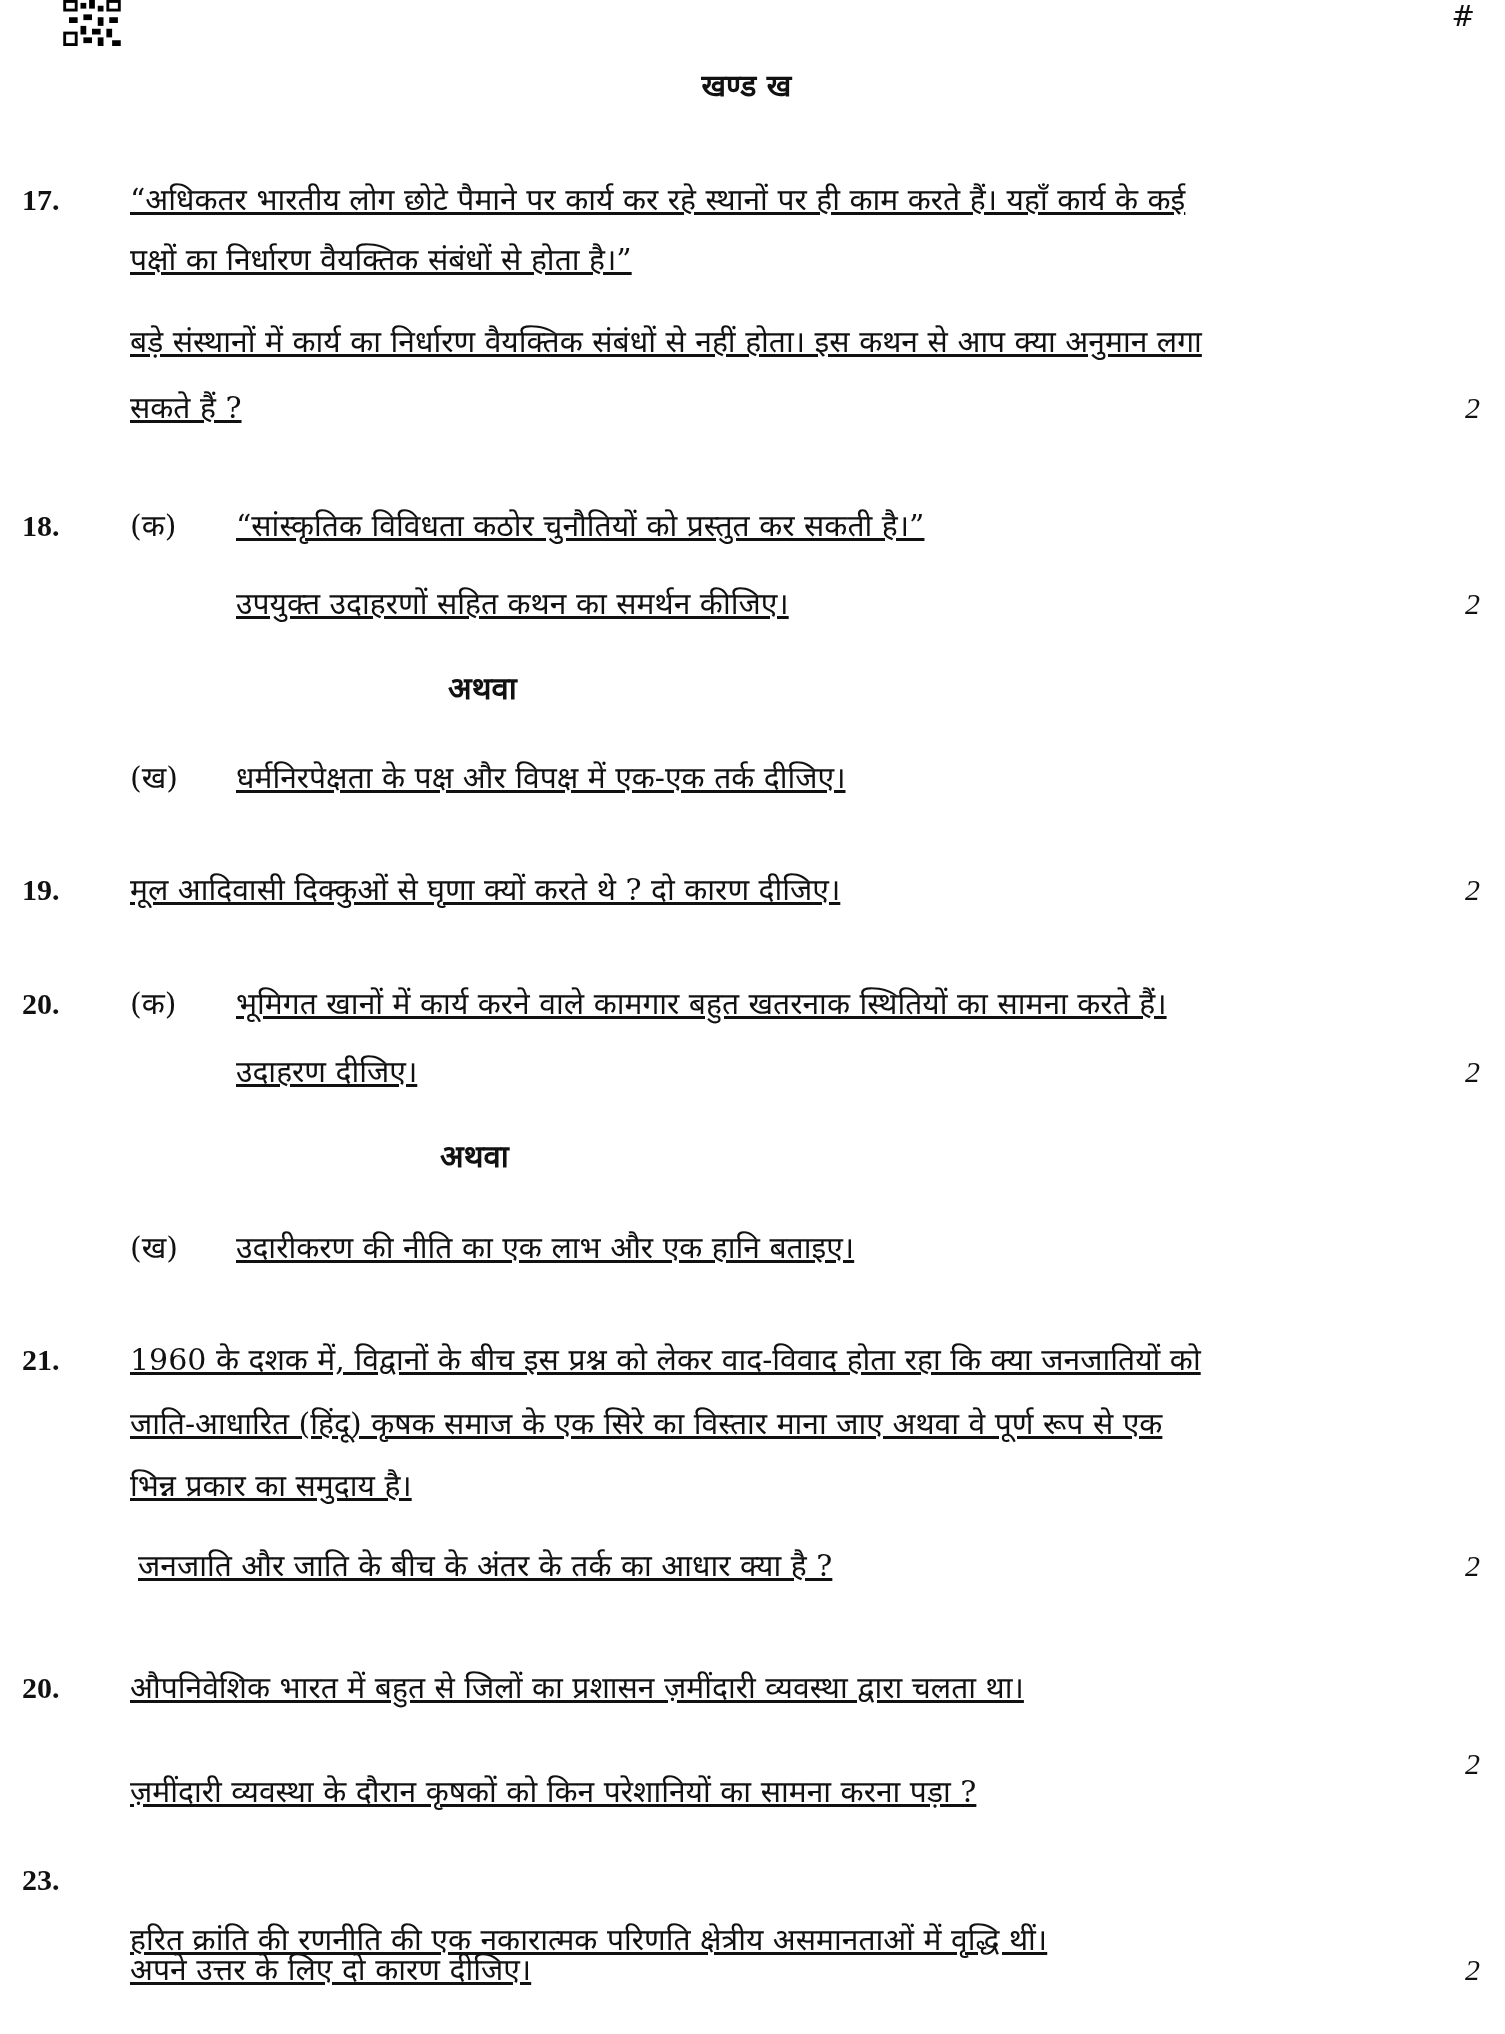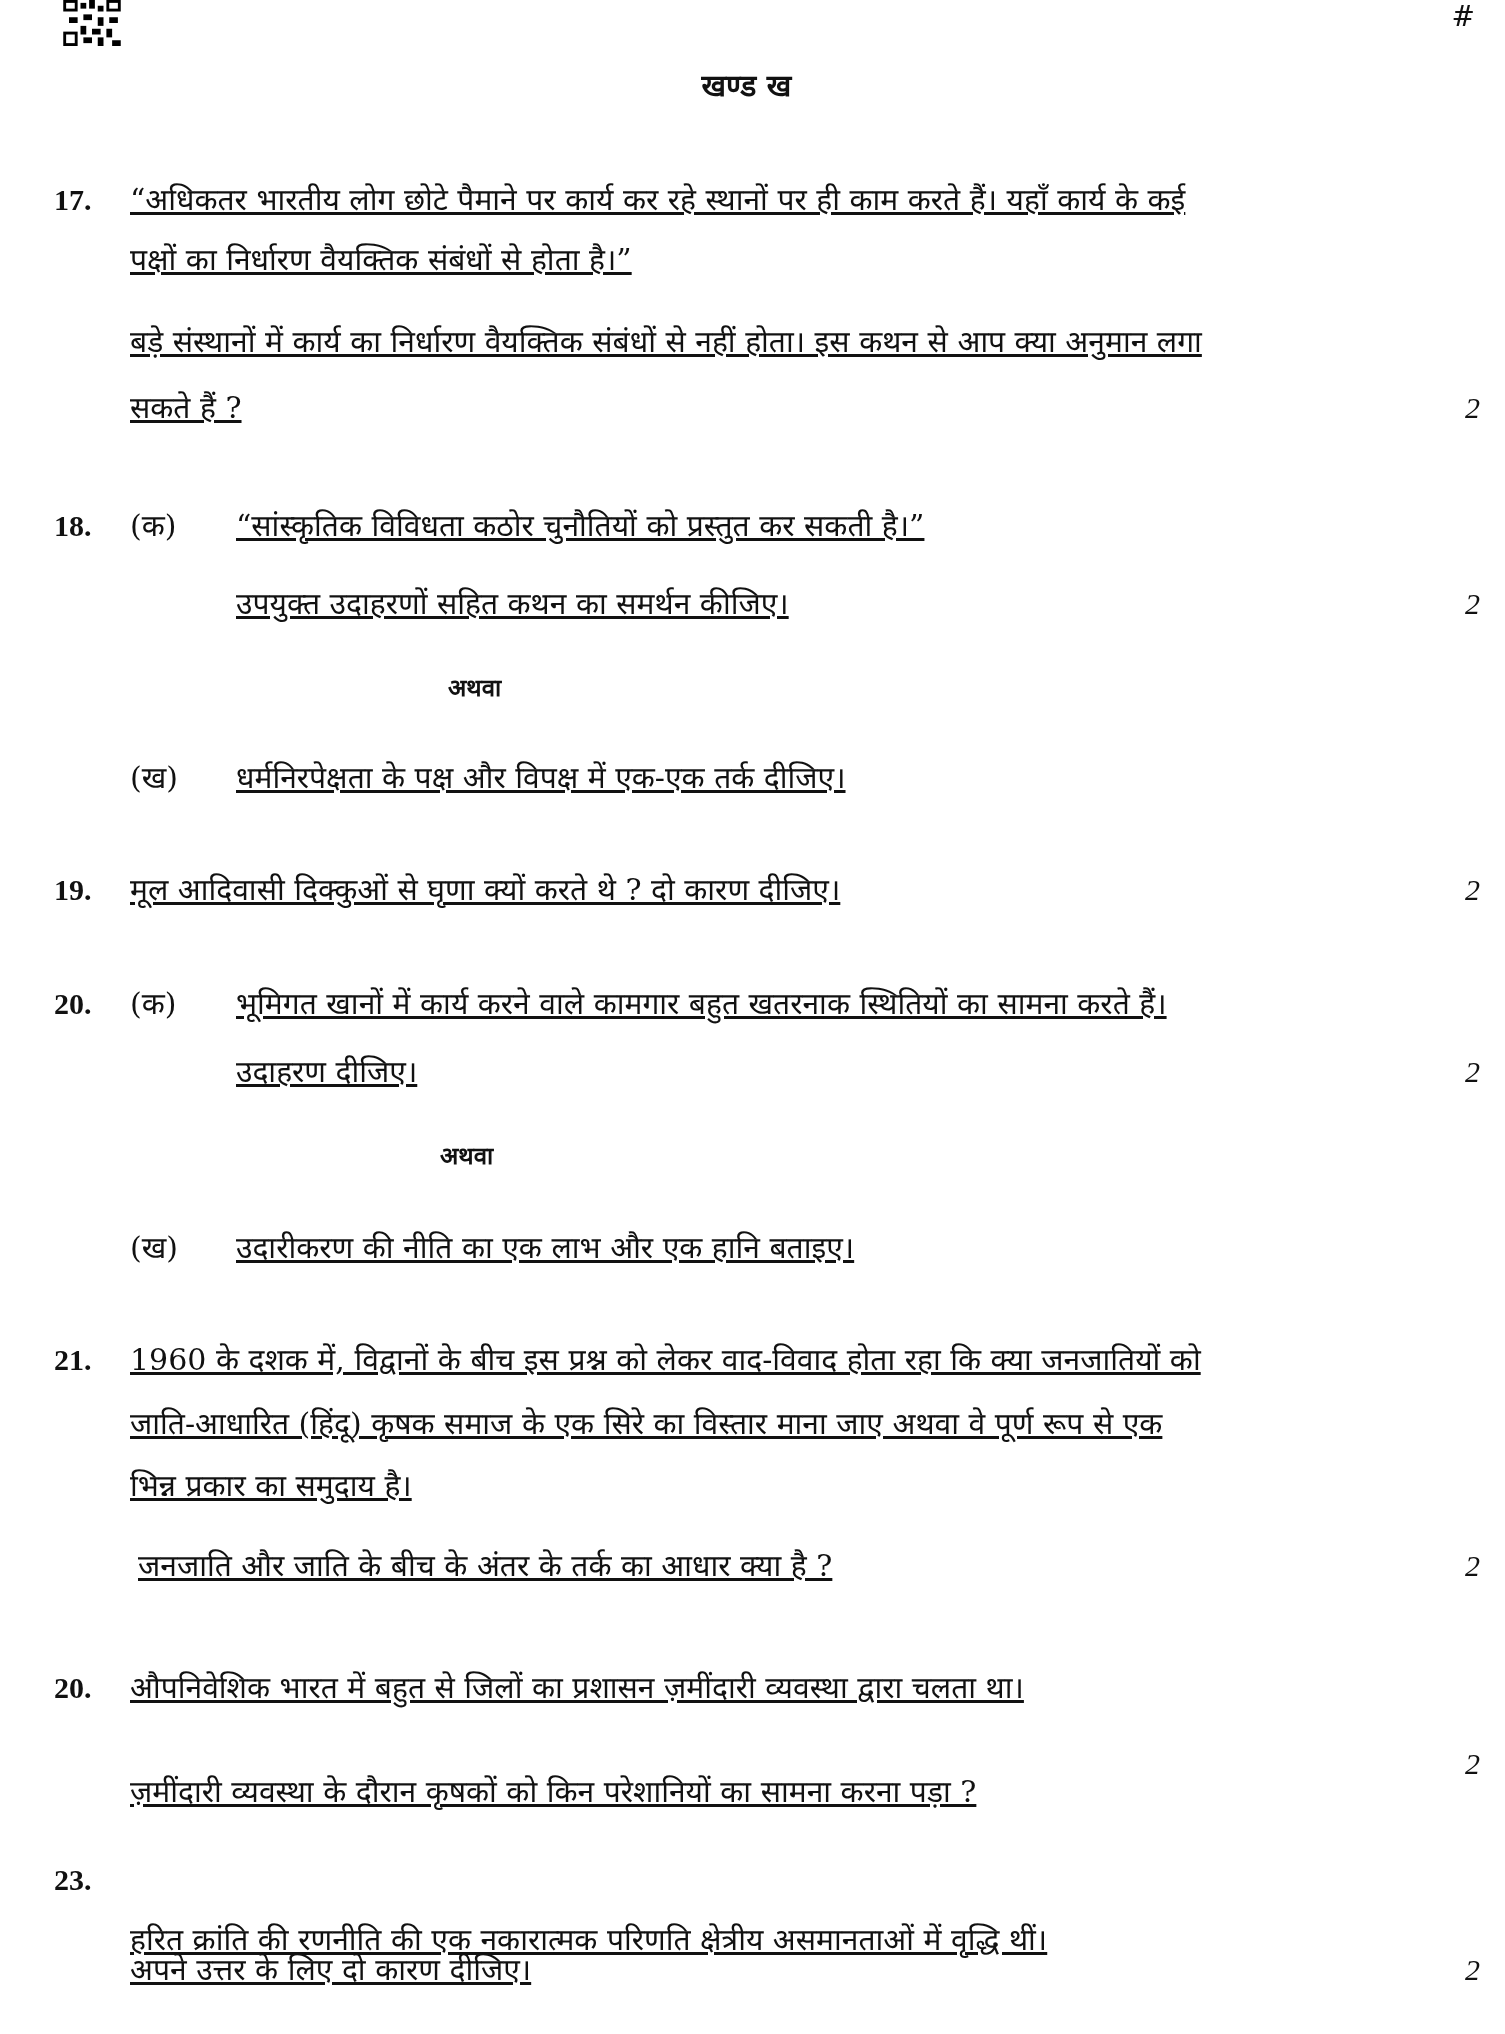--- a/index.html
+++ b/index.html
@@ -17,31 +17,31 @@
   }
   .section-title {
     position:absolute; left:0; right:12px; top:64px; text-align:center;
     font-size:30px; font-weight:bold;
   }
   .line {
     position:absolute; font-size:30px; white-space:nowrap; line-height:40px;text-decoration:underline;
   }
   .qnum {
     position:absolute; left:22px; font-size:30px; font-weight:bold;
-    font-family: "Liberation Serif", serif; line-height:40px;margin-left:32px;
+    font-family: "Liberation Serif", serif; line-height:40px;
   }
   .sub {
     position:absolute; left:130px; font-size:30px; line-height:40px;
   }
   .marks {
     position:absolute; right:25px; font-size:30px; font-style:italic;
     font-family: "Liberation Serif", serif; line-height:40px;
   }
   .or {
-    position:absolute; font-size:24px; font-weight:bold; line-height:40px;
+    position:absolute; font-size:31px; font-weight:bold; line-height:40px;
   }
 </style>
 </head>
 <body>
 
 <svg class="qr" viewBox="0 0 20 16">
   <rect x="0" y="0" width="20" height="16" fill="#fff"></rect>
   <rect x="0" y="0" width="5" height="4" fill="#000"></rect>
     <rect x="1" y="1" width="3" height="2" fill="#fff"></rect>
   <rect x="15" y="0" width="5" height="4" fill="#000"></rect>

